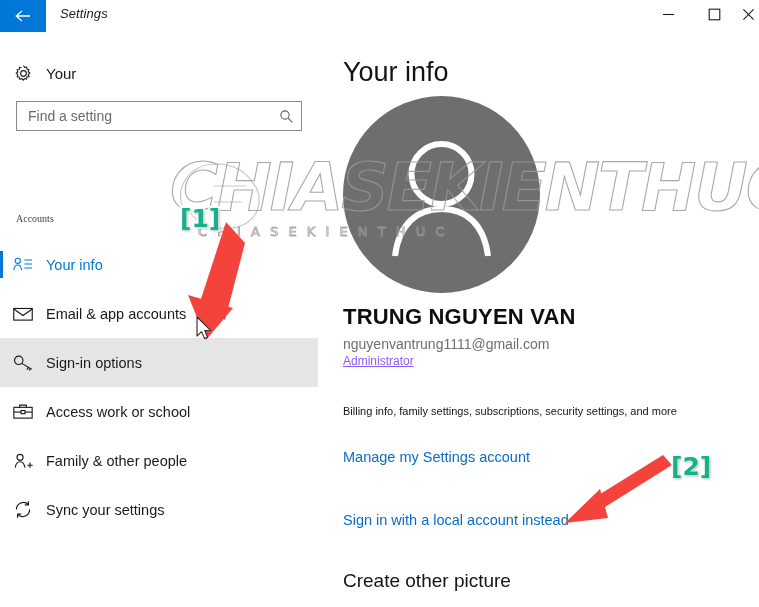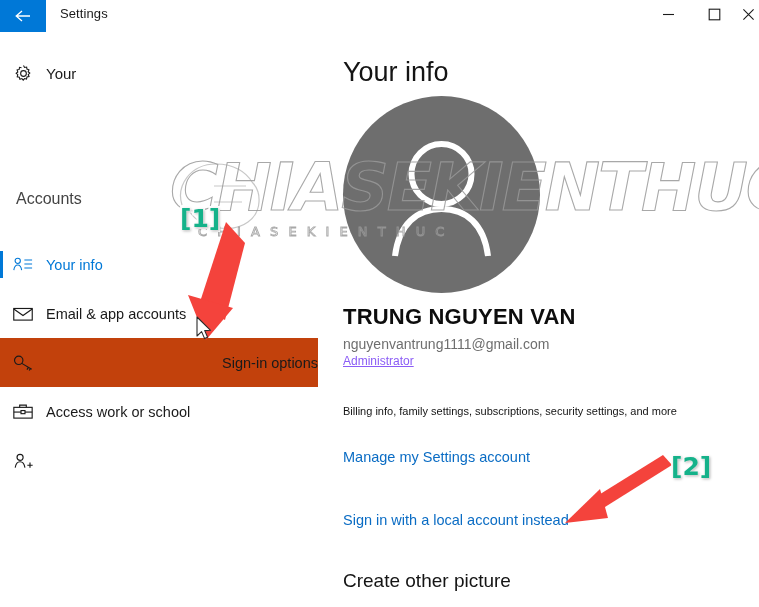--- a/index.html
+++ b/index.html
@@ -15,20 +15,21 @@
     position: relative;
     color: #000000;
   }
 
   
   #titlebar {
     position: absolute;
     left: 0; top: 0;
     width: 759px; height: 38px;
     background: #ffffff;
+    font-style: italic;
   }
   #back-button {
     position: absolute;
     left: 0; top: 0;
     width: 46px; height: 32px;
     background: #0078d7;
     display: flex;
     align-items: center;
     justify-content: center;
     cursor: pointer;
@@ -105,23 +106,24 @@
   #search-input::placeholder { color: #6b6b6b; opacity: 1; }
   #search-icon {
     width: 30px;
     display: flex;
     justify-content: center;
     align-items: center;
     flex: none;
   }
   #section-title {
     position: absolute;
-    left: 16px; top: 152px;
-    font-size: 16px;
+    left: 16px; top: 175px;
+    font-size: 10px;
     color: #444444;
+    font-family: Liberation Serif, serif;
   }
   #navlist {
     position: absolute;
     left: 0; top: 202px;
     width: 318px;
   }
   .nav-item {
     position: relative;
     width: 318px;
     height: 49px;
@@ -143,21 +145,21 @@
   }
   .nav-item.selected .lbl { color: #0078d7; }
   .nav-item.selected .ic svg { stroke: #0078d7; color: #0078d7; }
   .nav-item.selected::before {
     content: "";
     position: absolute;
     left: 0; top: 11px;
     width: 3px; height: 27px;
     background: #0078d7;
   }
-  .nav-item.hovered { background: #c2410c; justify-content: space-between; }
+  .nav-item.hovered { background: #e5e5e5; }
 
   
   #content {
     position: absolute;
     left: 318px; top: 38px;
     width: 441px; height: 569px;
     background: #ffffff;
   }
   #page-title {
     position: absolute;
@@ -304,20 +306,31 @@
       <svg width="19" height="19" viewBox="0 0 20 20">
         <g fill="none" stroke="#1a1a1a" stroke-width="1.15">
           <circle cx="10" cy="10" r="3"></circle>
           <path d="M10 1.6 L11.1 3.6 L13.3 3.2 L13.6 5.4 L15.7 6.1 L14.9 8.2 L16.6 9.6 L15 11.1 L15.8 13.2 L13.6 13.7 L13.2 15.9 L11.1 15.3 L9.7 17 L8.3 15.3 L6.2 16 L5.6 13.8 L3.4 13.4 L4 11.2 L2.3 9.8 L4 8.4 L3.3 6.3 L5.5 5.7 L5.8 3.5 L7.9 4"></path>
         </g>
       </svg>
     </span>
     <span id="home-label">Your</span>
   </div>
 
+  <div id="search-box">
+    <input id="search-input" type="text" value="" placeholder="Find a setting" style="">
+    <span id="search-icon">
+      <svg width="15" height="15" viewBox="0 0 16 16">
+        <g fill="none" stroke="#5a5a5a" stroke-width="1.1">
+          <circle cx="6.4" cy="6.4" r="4.4"></circle>
+          <path d="M9.7 9.7 L14.3 14.3"></path>
+        </g>
+      </svg>
+    </span>
+  </div>
 
   <div id="section-title">Accounts</div>
 
   <div id="navlist">
 
     <div class="nav-item selected">
       <span class="ic">
         <svg width="20" height="17" viewBox="0 0 22 18">
           <g fill="none" stroke="#0078d7" stroke-width="1.2">
             <circle cx="5.2" cy="5" r="2.9"></circle>
@@ -370,22 +383,36 @@
     <div class="nav-item">
       <span class="ic">
         <svg width="21" height="18" viewBox="0 0 22 18">
           <g fill="none" stroke="#1a1a1a" stroke-width="1.2">
             <circle cx="7.4" cy="5.2" r="3.2"></circle>
             <path d="M2.3 16 C3 11.9 5 9.8 7.4 9.8 C9.8 9.8 11.8 11.9 12.5 16"></path>
             <path d="M15 13.4 H20.6 M17.8 10.6 V16.2"></path>
           </g>
         </svg>
       </span>
-    </div>
-
+      <span class="lbl">Family &amp; other people</span>
+    </div>
+
+    <div class="nav-item">
+      <span class="ic">
+        <svg width="20" height="19" viewBox="0 0 20 19">
+          <g fill="none" stroke="#1a1a1a" stroke-width="1.2">
+            <path d="M16.6 9.5 A7 7 0 0 1 4.6 14.4"></path>
+            <path d="M3.4 9.5 A7 7 0 0 1 15.4 4.6"></path>
+            <path d="M15.4 1.2 V4.8 H11.8"></path>
+            <path d="M4.6 17.8 V14.2 H8.2"></path>
+          </g>
+        </svg>
+      </span>
+      <span class="lbl">Sync your settings</span>
+    </div>
 
   </div>
 </div>
 
 <div id="content">
   <div id="page-title">Your info</div>
 
   <div id="avatar">
     <svg width="197" height="197" viewBox="0 0 197 197">
       <circle cx="98.5" cy="78" r="30" fill="none" stroke="#ffffff" stroke-width="6"></circle>

